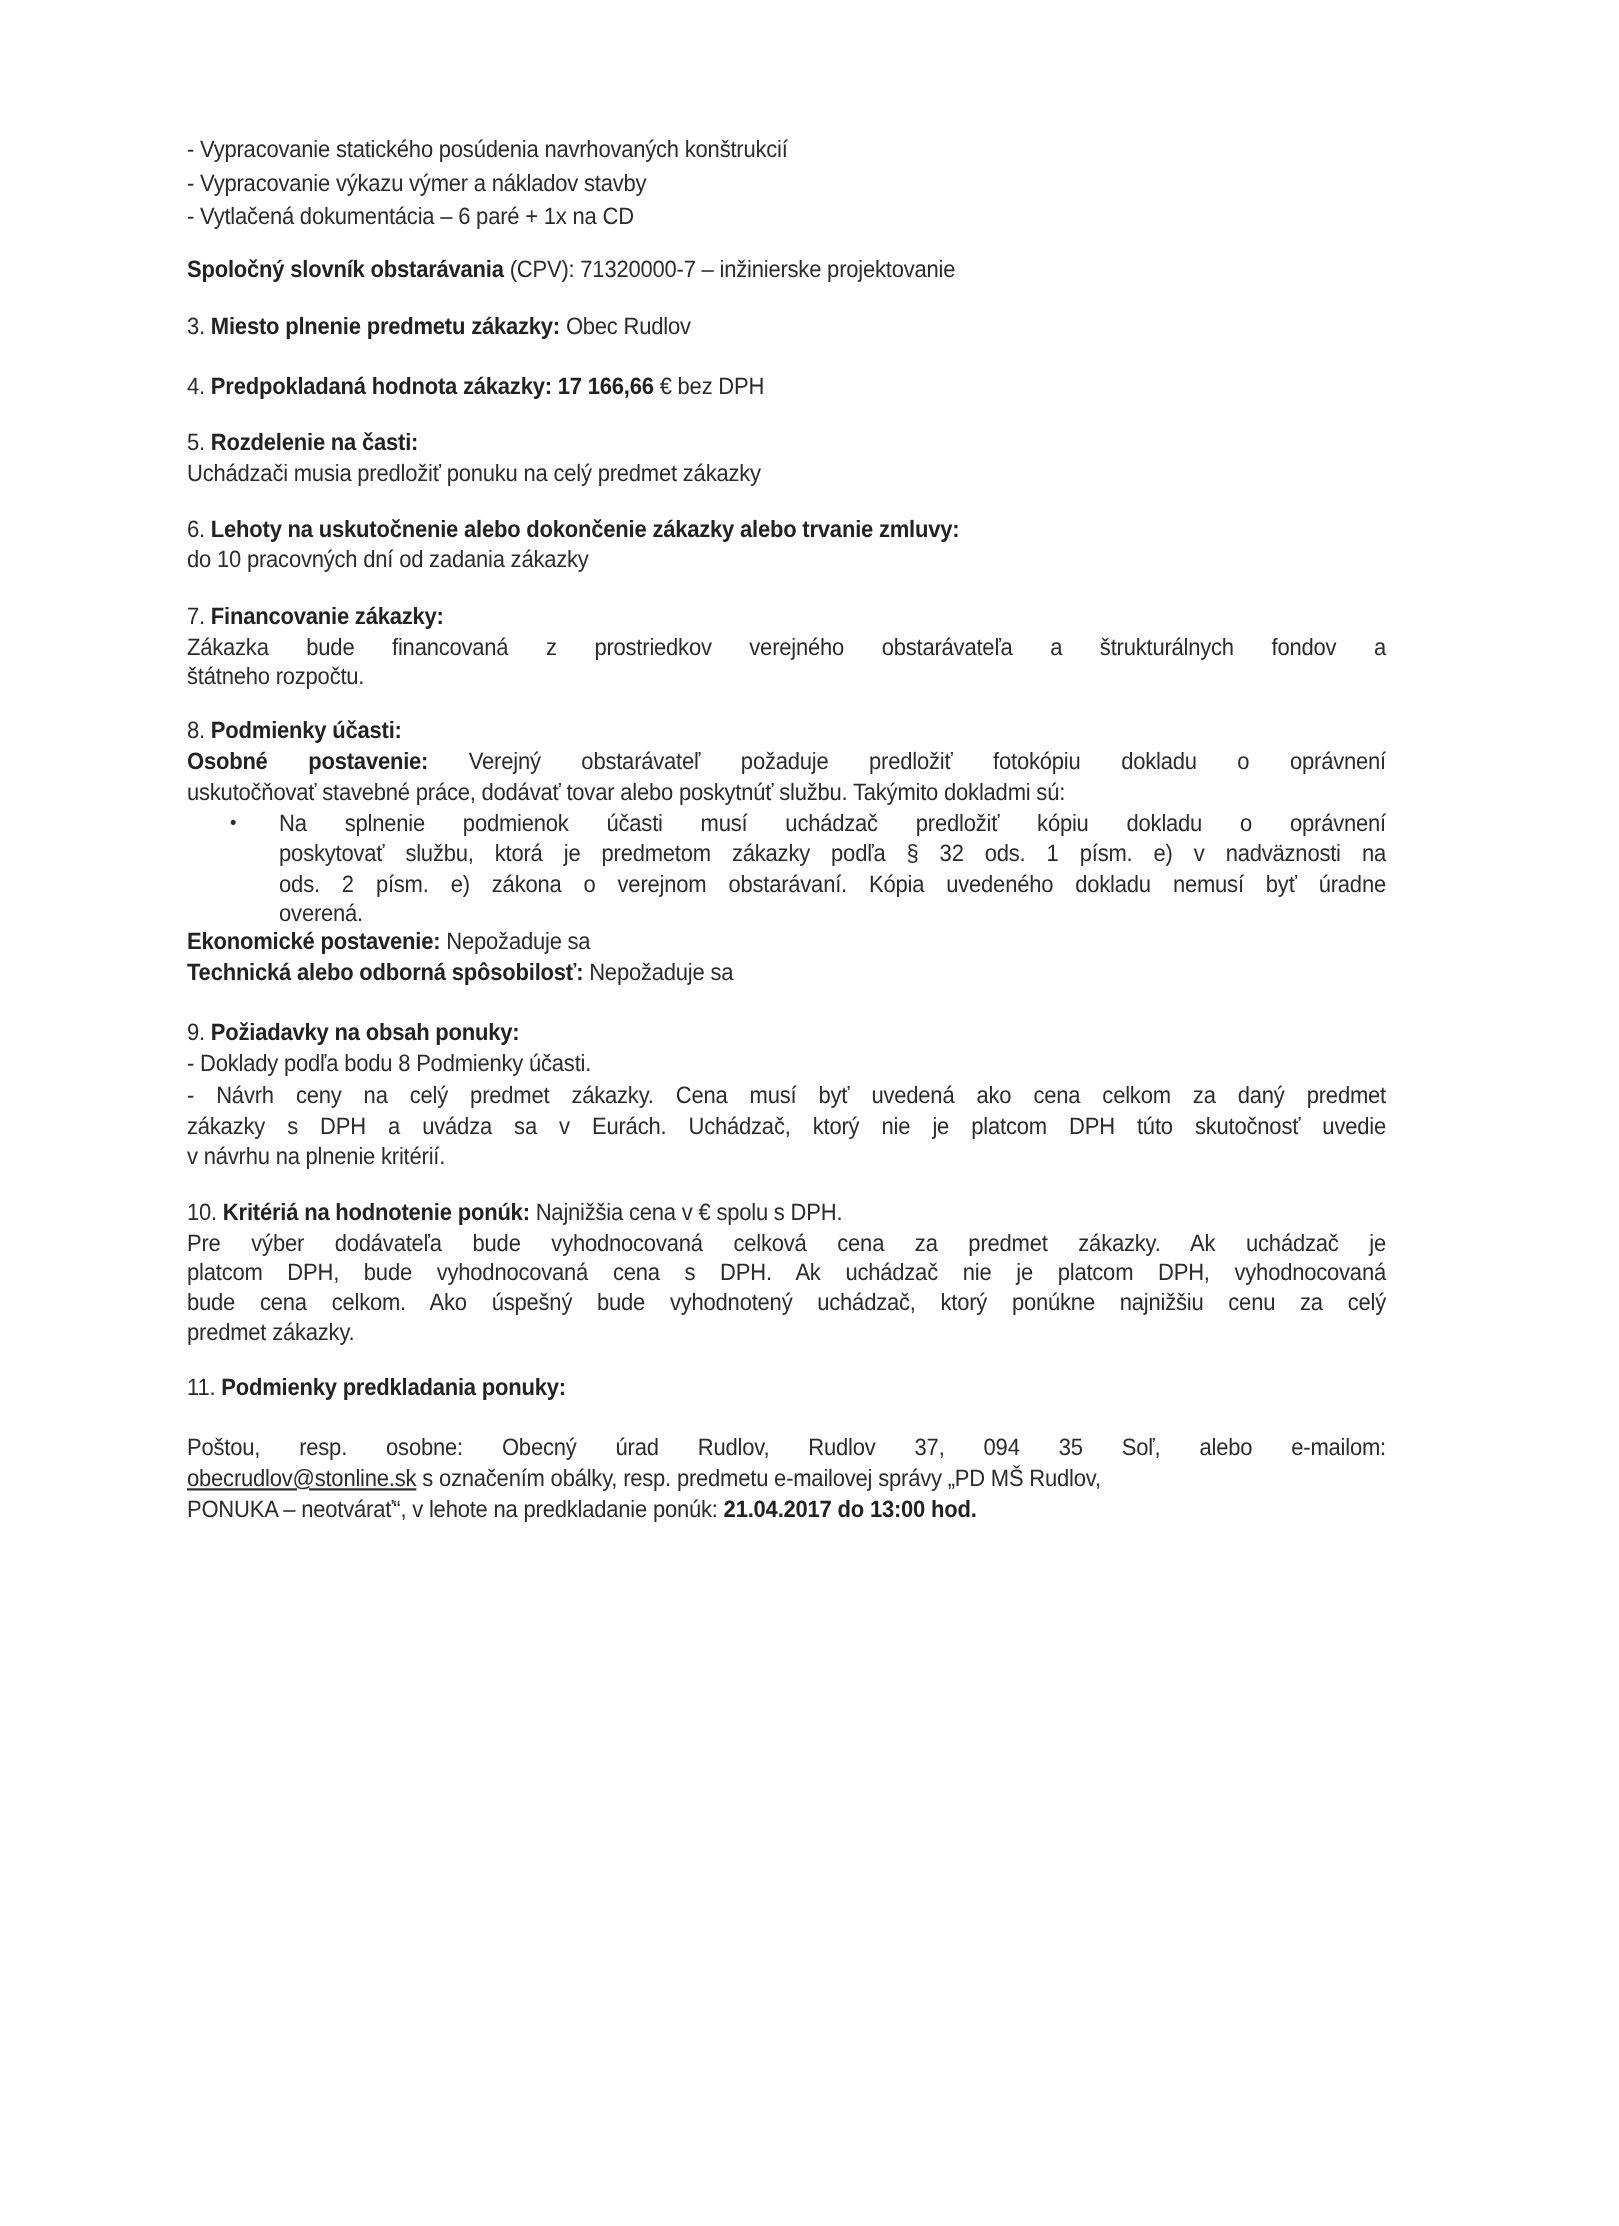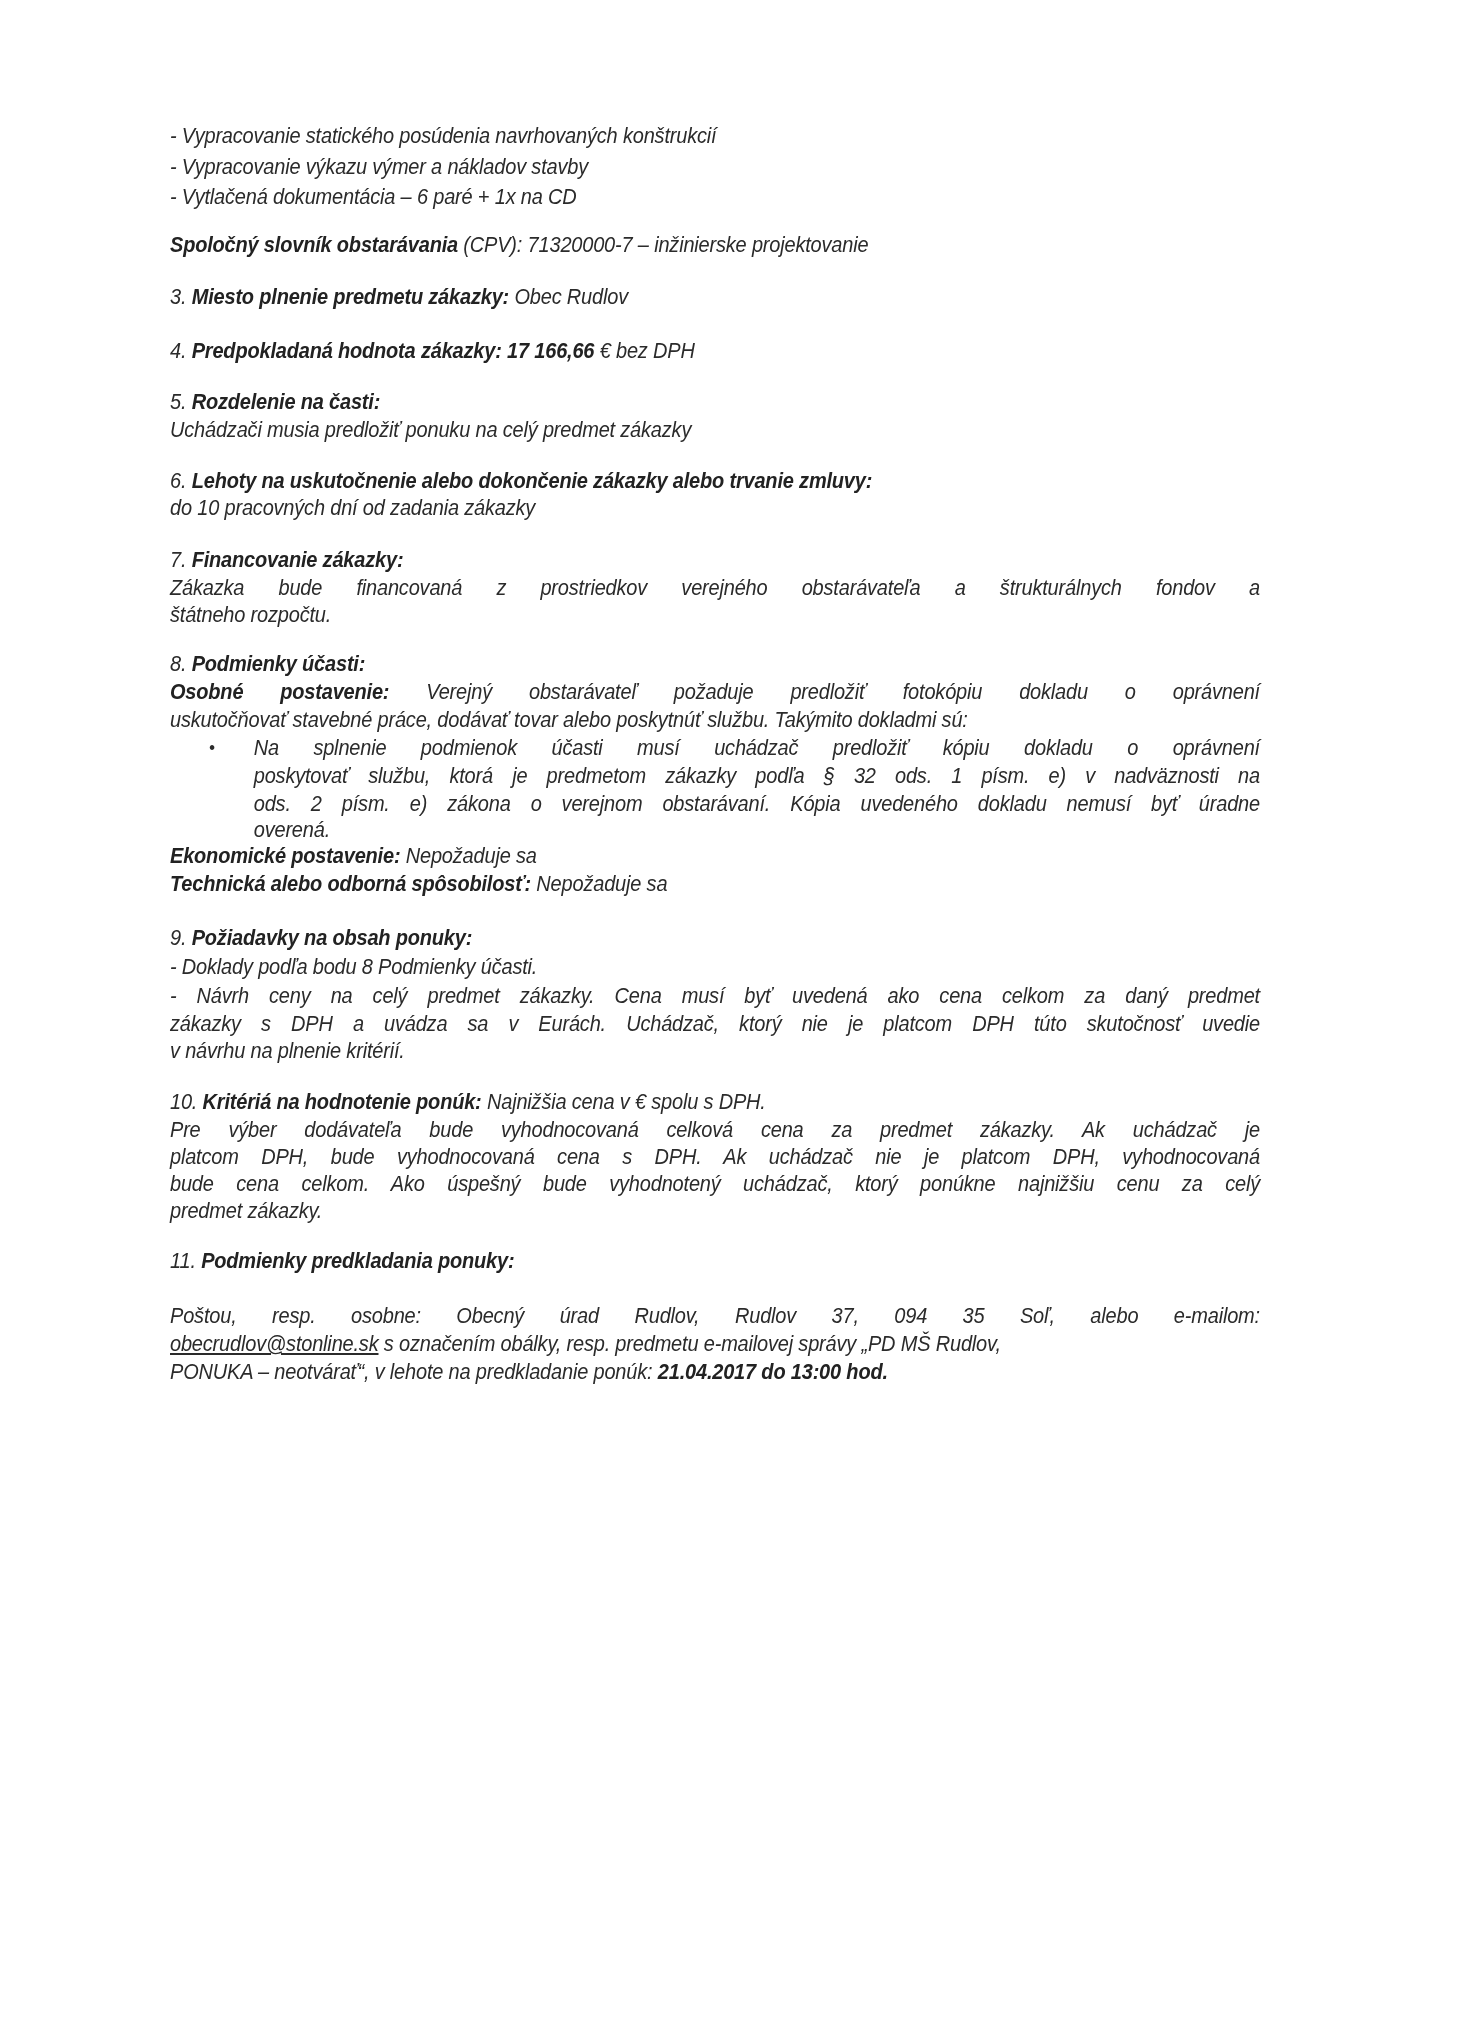--- a/index.html
+++ b/index.html
@@ -4,21 +4,20 @@
 <style>
   html, body { margin: 0; padding: 0; background: #ffffff; }
   body {
     width: 1472px; height: 2024px; position: relative; overflow: hidden;
     font-family: "Liberation Sans Narrow", "Liberation Sans", sans-serif;
     color: #2b2b2b;
   }
   .page {
     position: absolute; left: 0; top: 0; width: 1472px; height: 2024px;
     background: #ffffff;
-    font-style: italic;
   }
   .text {
     position: absolute; left: 170px; width: 1090px;
     font-size: 21.5px; line-height: 29px; letter-spacing: -0.2px;
     transform: scaleX(0.93); transform-origin: left top;
     width: 1172px;
   }
   .line { position: absolute; left: 0; white-space: nowrap; }
   .just { text-align: justify; text-align-last: justify; white-space: normal; width: 1172px; }
   b { font-weight: bold; color: #222; }

